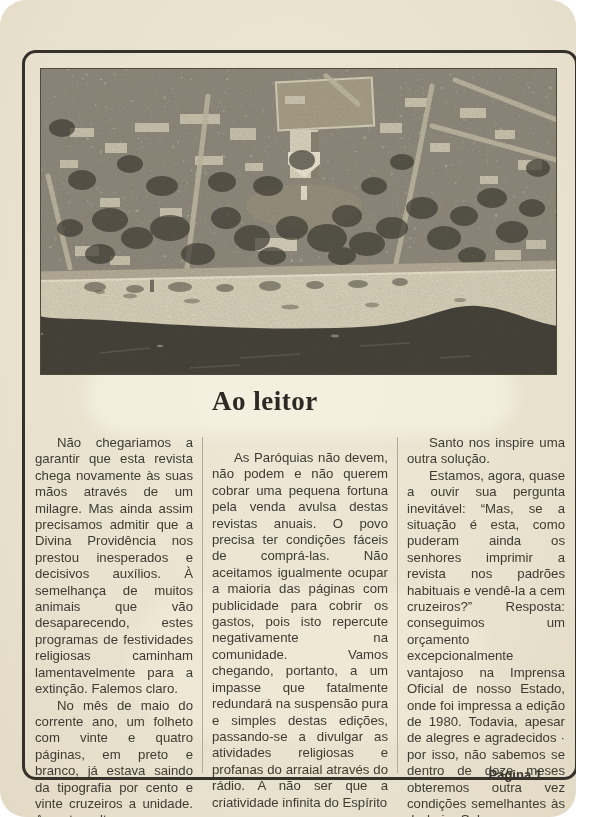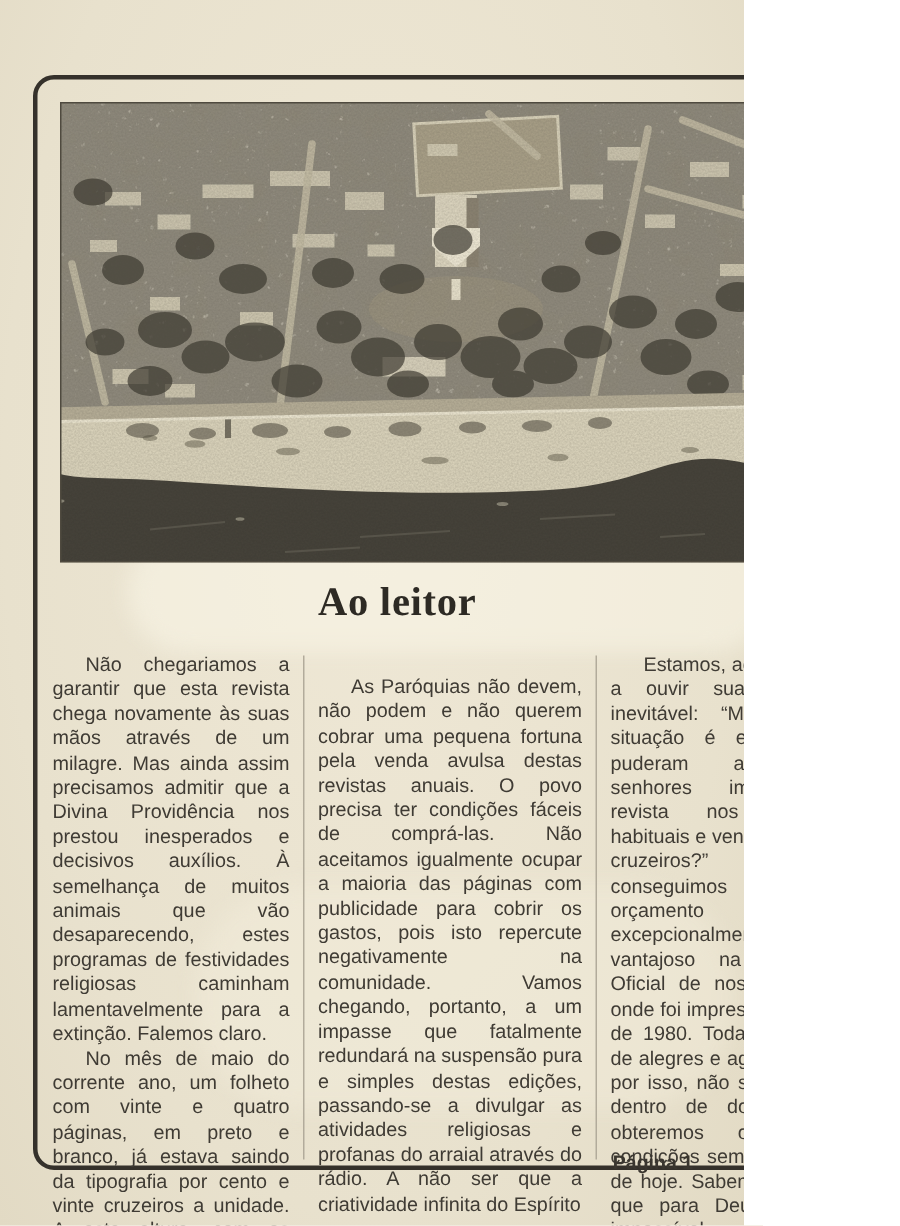--- a/index.html
+++ b/index.html
@@ -1,23 +1,24 @@
 <!DOCTYPE html>
 <html lang="pt"><head>
 <meta charset="utf-8">
 <style>
   html,body{margin:0;padding:0;}
   .page{
     position:relative;
-    width:496px;height:817px;
+    width:576px;height:817px;
     background:#eae3d0;
     background-image:radial-gradient(ellipse at 50% 40%, #efe8d6 0%, #e8e1cd 70%, #e2dac4 100%);
     overflow:hidden;
     font-family:"Liberation Sans", sans-serif;
     color:#3f3b34;
+    border-radius:26px;
   }
   .ghost{position:absolute;pointer-events:none;filter:blur(7px);}
   .ghost1{left:85px;top:355px;width:430px;height:80px;background:rgba(250,246,232,.55);border-radius:40px;}
   .ghost2{left:130px;top:590px;width:360px;height:150px;background:rgba(246,240,224,.35);border-radius:70px;}
   .frame{
     position:absolute;left:22px;top:50px;
     width:556px;height:730px;
     box-sizing:border-box;
     border:3px solid #35312b;
     border-radius:14px;
@@ -217,20 +218,21 @@
       <div class="col col1">
         <p class="para">Não chegariamos a garantir que esta revista chega novamente às suas mãos através de um milagre. Mas ainda assim precisamos admitir que a Divina Providência nos prestou inesperados e decisivos auxílios. À semelhança de muitos animais que vão desaparecendo, estes programas de festividades religiosas caminham lamentavelmente para a extinção. Falemos claro.</p>
         <p class="para">No mês de maio do corrente ano, um folheto com vinte e quatro páginas, em preto e branco, já estava saindo da tipografia por cento e vinte cruzeiros a unidade. A esta altura, com os repetidos aumentos inflacionários a que nada escapa, é fácil imaginar-se o custo final</p>
       </div>
       <div class="vdiv"></div>
       <div class="col col2">
         <p class="para gap">As Paróquias não devem, não podem e não querem cobrar uma pequena fortuna pela venda avulsa destas revistas anuais. O povo precisa ter condições fáceis de comprá-las. Não aceitamos igualmente ocupar a maioria das páginas com publicidade para cobrir os gastos, pois isto repercute negativamente na comunidade. Vamos chegando, portanto, a um impasse que fatalmente redundará na suspensão pura e simples destas edições, passando-se a divulgar as atividades religiosas e profanas do arraial através do rádio. A não ser que a criatividade infinita do Espírito</p>
       </div>
       <div class="vdiv"></div>
       <div class="col col3">
+        <p class="para">Santo nos inspire uma outra solução.</p>
         <p class="para">Estamos, agora, quase a ouvir sua pergunta inevitável: “Mas, se a situação é esta, como puderam ainda os senhores imprimir a revista nos padrões habituais e vendê-la a cem cruzeiros?” Resposta: conseguimos um orçamento excepcionalmente vantajoso na Imprensa Oficial de nosso Estado, onde foi impressa a edição de 1980. Todavia, apesar de alegres e agradecidos · por isso, não sabemos se dentro de doze meses obteremos outra vez condições semelhantes às de hoje. Sabemos apenas que para Deus nada é impossível.</p>
 
       </div>
     </div>
 
   </div>
 
   <div class="footer">Página 1</div>
 
 </div>

